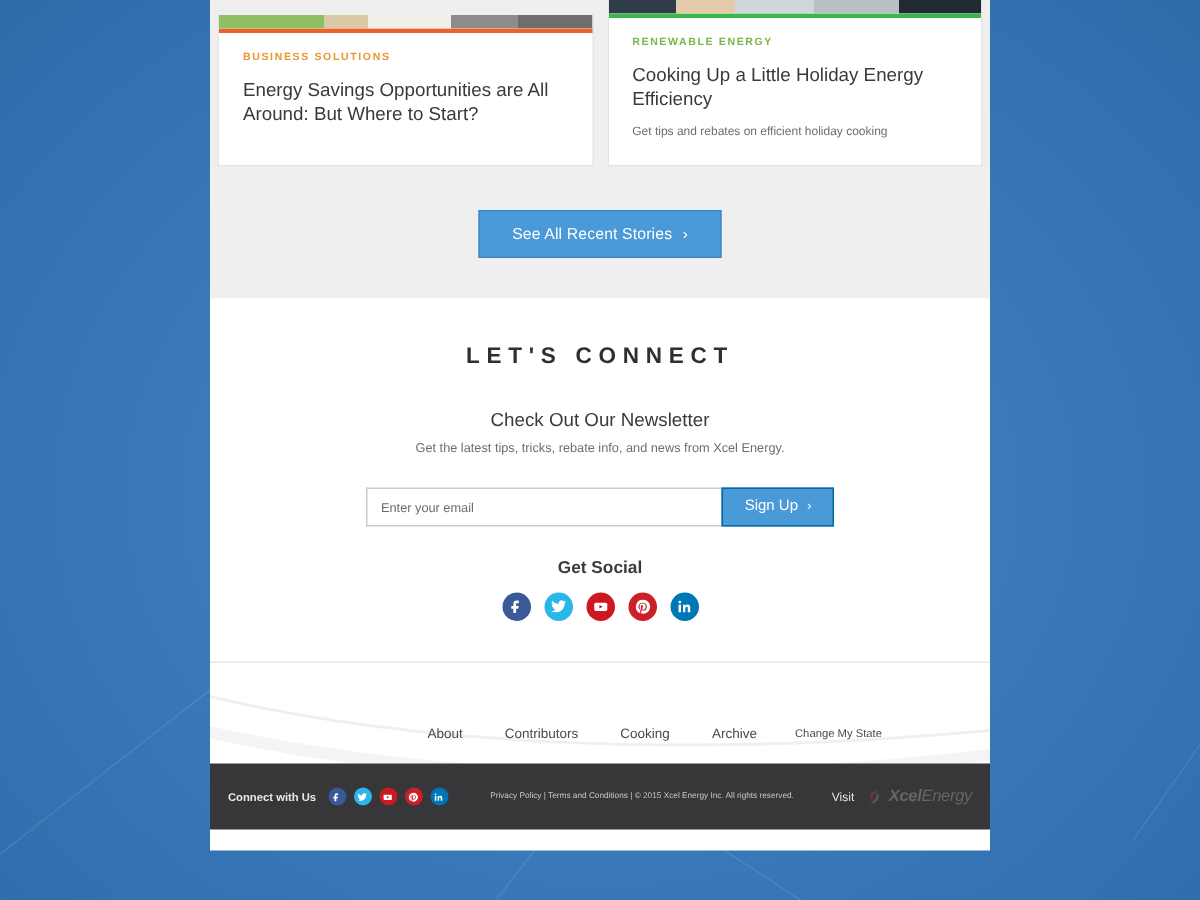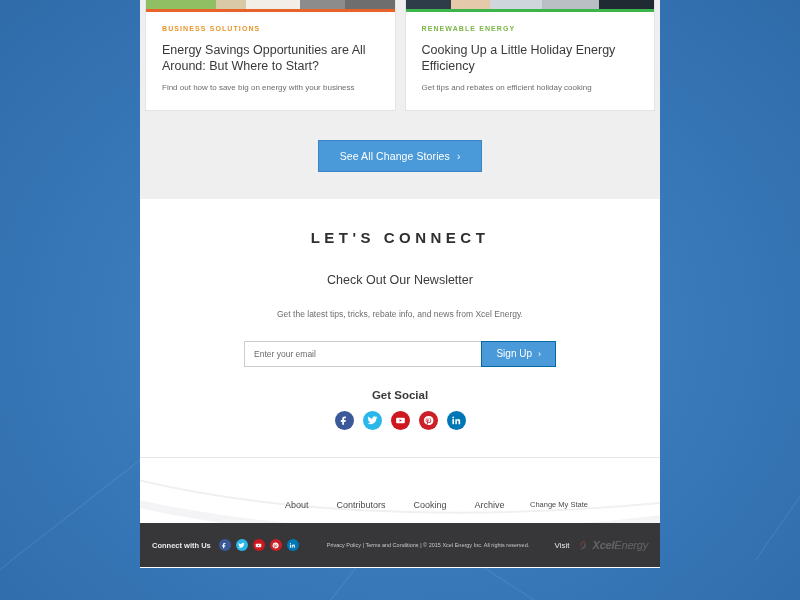--- a/index.html
+++ b/index.html
@@ -56,21 +56,21 @@
     letter-spacing: .1px;
   }
   .btn-primary .chev { margin-left: 7px; font-size: 10px; }
 
   
   .connect { background: #ffffff; padding: 30px 0 0; text-align: center; }
   .connect h2 {
     font-size: 15px; letter-spacing: 4.5px; color: #2f2f2f; font-weight: bold;
     margin-bottom: 27px;
   }
-  .news-title { font-size: 12.5px; color: #3a3a3a; margin-bottom: 22px; font-weight: normal; }
+  .news-title { font-size: 12.5px; color: #3a3a3a; margin-bottom: 6px; font-weight: normal; }
   .news-sub { font-size: 8.5px; color: #6d6d6d; margin-bottom: 22px; }
 
   .signup { display: flex; justify-content: center; }
   .signup-box { display: flex; width: 312px; }
   .email-input {
     flex: 1; border: 1px solid #cccccc; border-right: none; height: 26px;
     font-size: 8.5px; color: #555; padding: 0 9px; font-family: "Liberation Sans", sans-serif;
     outline: none; background: #fff;
   }
   .email-input::placeholder { color: #6b6b6b; }
@@ -121,21 +121,21 @@
   .state-select {
     width: 120px; height: 17px; border: 1px solid #cfcfcf; background: #fff;
     display: flex; align-items: center; justify-content: space-between;
     padding: 0 5px 0 7px; cursor: pointer;
   }
   .state-value { font-size: 8px; color: #3a3a3a; font-weight: bold; }
   .caret { width: 9px; height: 9px; }
 
   
   .darkbar {
-    position: absolute; left: 140px; top: 523px; width: 520px; height: 44px;
+    position: absolute; left: 140px; top: 509px; width: 520px; height: 44px;
     background: #37373a; display: flex; align-items: center; padding: 0 12px;
     overflow: hidden;
   }
   .cw-label { font-size: 7.5px; color: #e9e9e9; font-weight: bold; margin-right: 8px; white-space: nowrap; }
   .dark-social { display: flex; gap: 5px; }
   .dsoc { width: 12px; height: 12px; border-radius: 50%; display: flex; align-items: center; justify-content: center; cursor: pointer; }
   .dsoc svg { width: 7px; height: 7px; fill: #fff; }
   .legal { font-size: 5.5px; color: #c9c9c9; margin-left: 28px; white-space: nowrap; }
   .legal a { color: #c9c9c9; text-decoration: none; cursor: pointer; }
   .visit-wrap { margin-left: auto; display: flex; align-items: center; gap: 6px; }
@@ -161,41 +161,40 @@
     <div class="cards">
 
       <article class="card">
         <div class="card-photo photo-a">
             <div class="strip"></div>
           </div>
         <div class="card-rule" style="background:#e8622a"></div>
         <div class="card-body">
           <div class="kicker" style="color:#e8952a">BUSINESS SOLUTIONS</div>
           <h3 class="card-title">Energy Savings Opportunities are All Around: But Where to Start?</h3>
-          <p class="card-desc">Find out how to save big on energy with your business</p>
         </div>
       </article>
 
       <article class="card">
         <div class="card-photo photo-b">
             <div class="strip"></div>
           </div>
         <div class="card-rule" style="background:#3cb54a"></div>
         <div class="card-body">
           <div class="kicker" style="color:#7ab648">RENEWABLE ENERGY</div>
           <h3 class="card-title">Cooking Up a Little Holiday Energy Efficiency</h3>
           <p class="card-desc">Get tips and rebates on efficient holiday cooking</p>
         </div>
       </article>
 
     </div>
 
     <div class="btn-wrap">
       <button class="btn-primary">
-        <span>See All Change Stories</span><span class="chev">›</span>
+        <span>See All Recent Stories</span><span class="chev">›</span>
       </button>
     </div>
   </section>
 
   <section class="connect">
     <h2>LET'S CONNECT</h2>
 
     <h3 class="news-title">Check Out Our Newsletter</h3>
     <p class="news-sub">Get the latest tips, tricks, rebate info, and news from Xcel Energy.</p>
 

